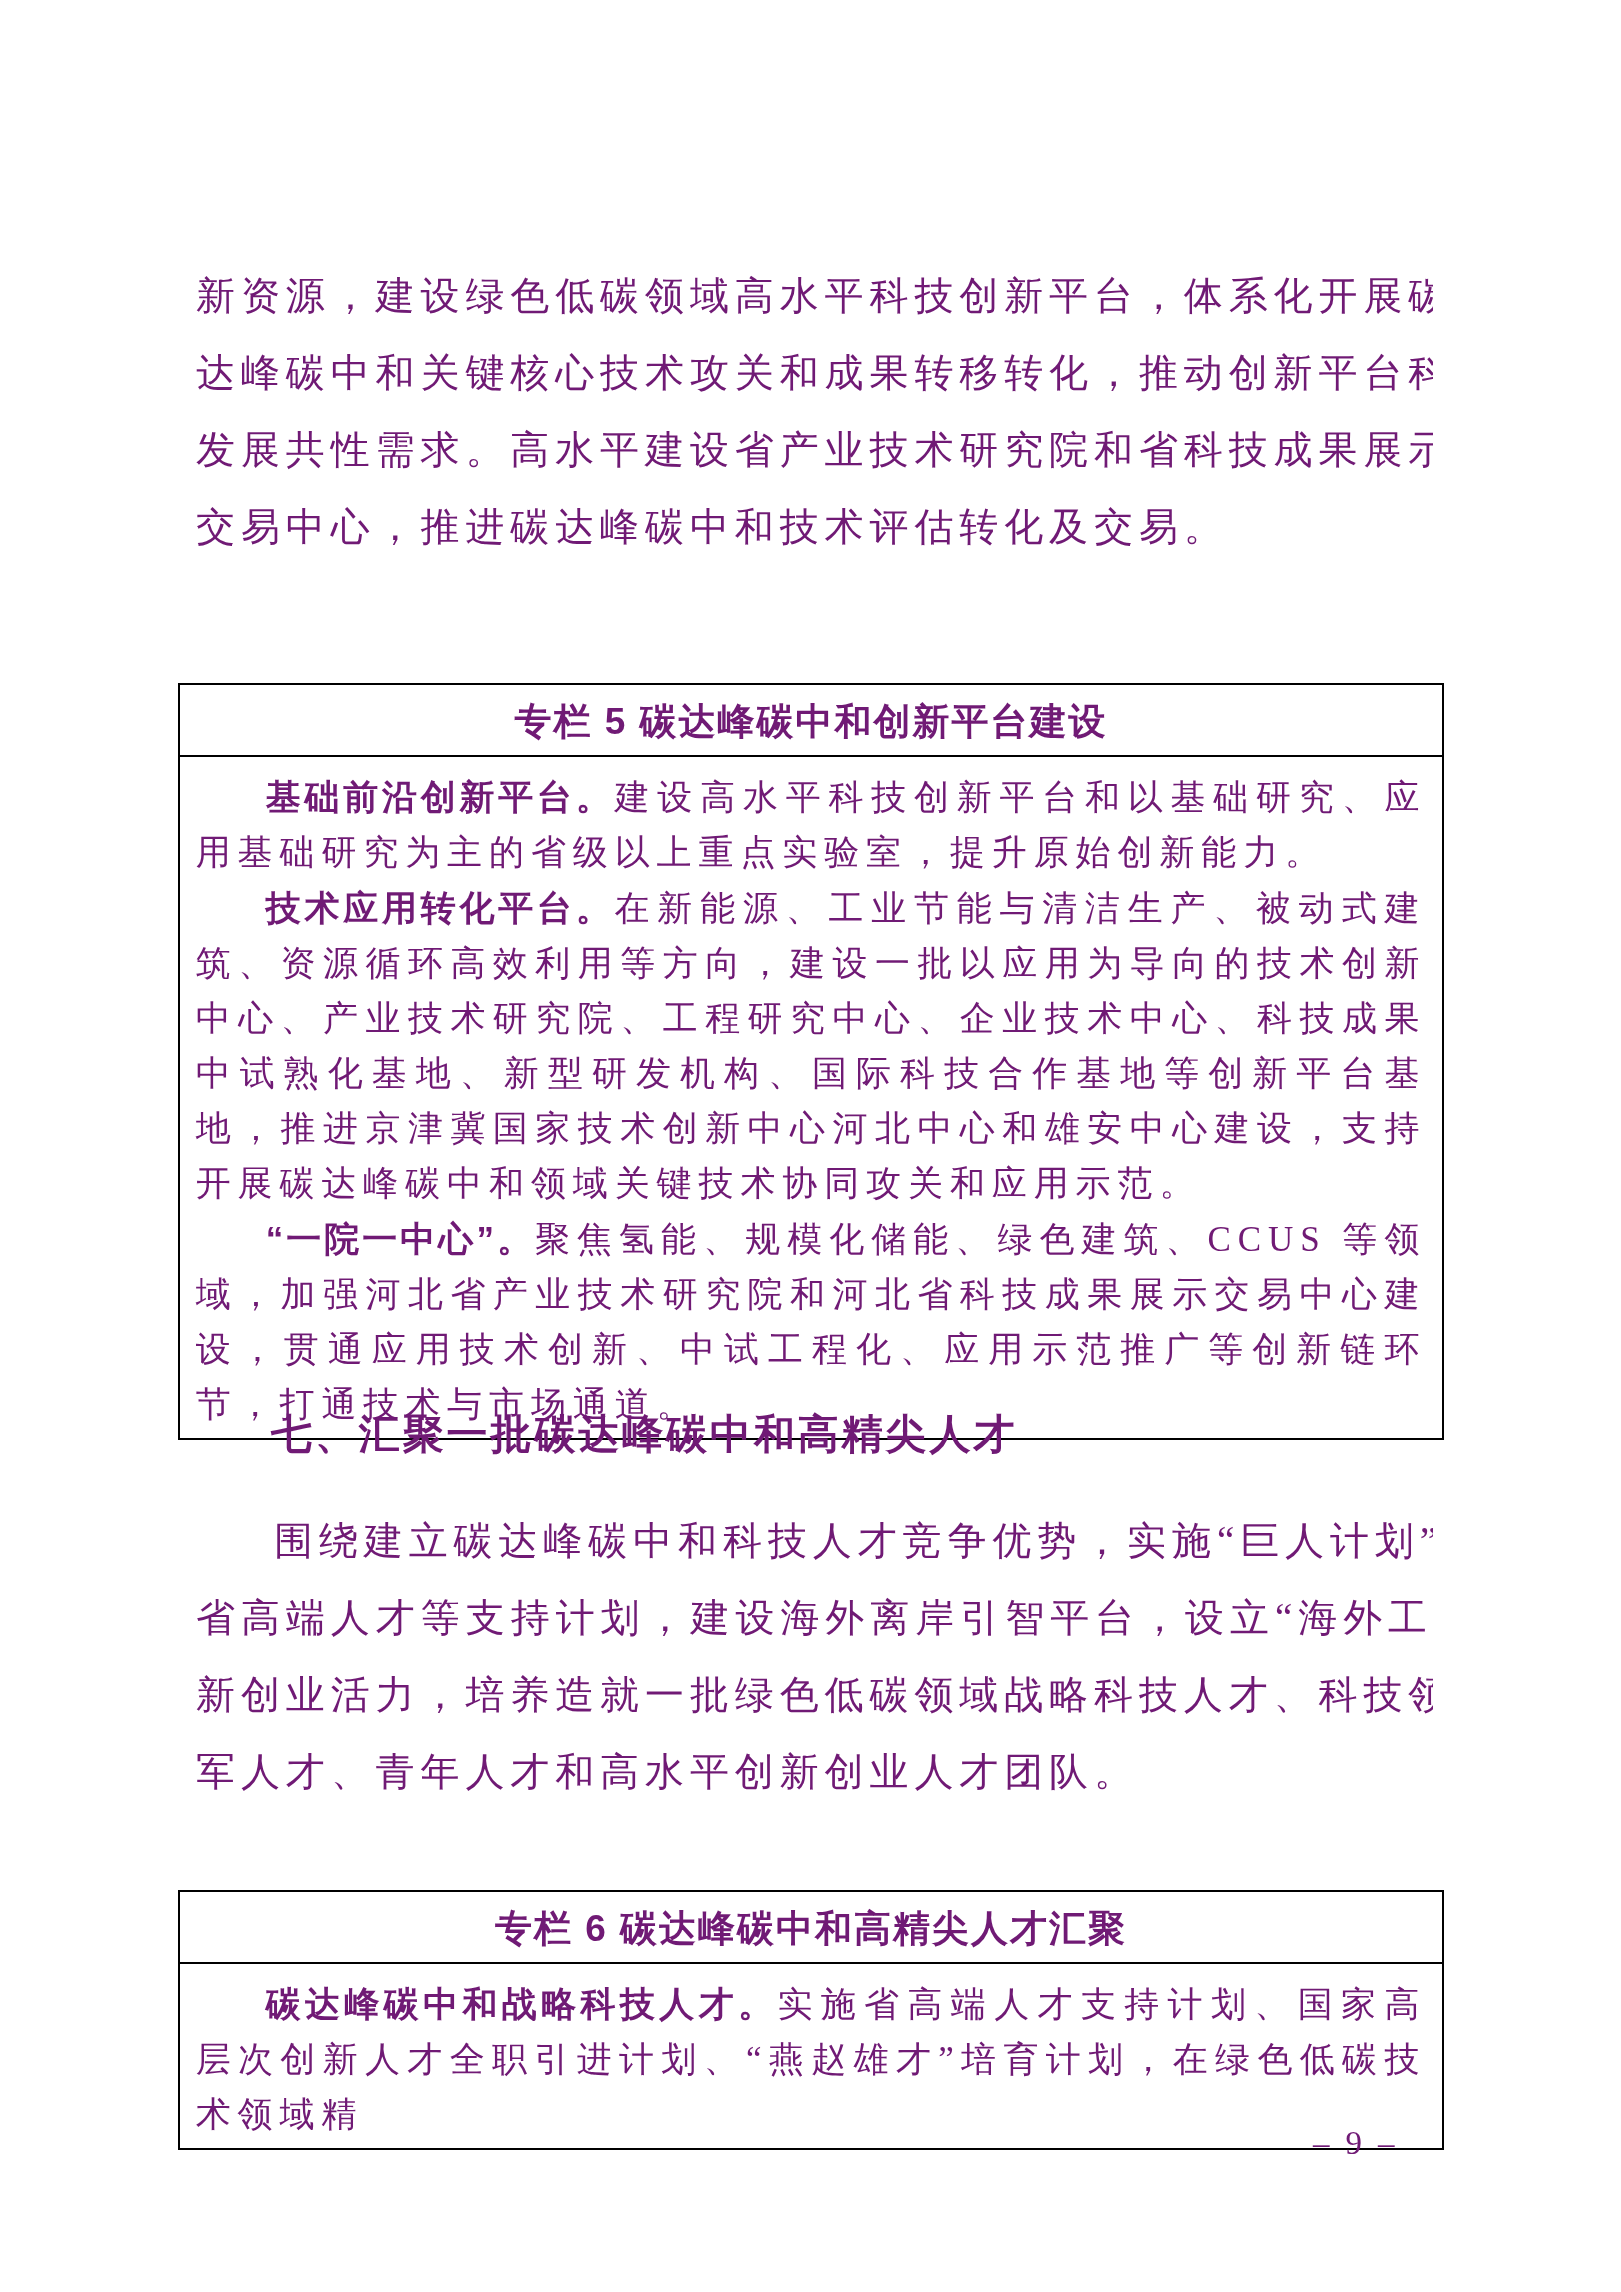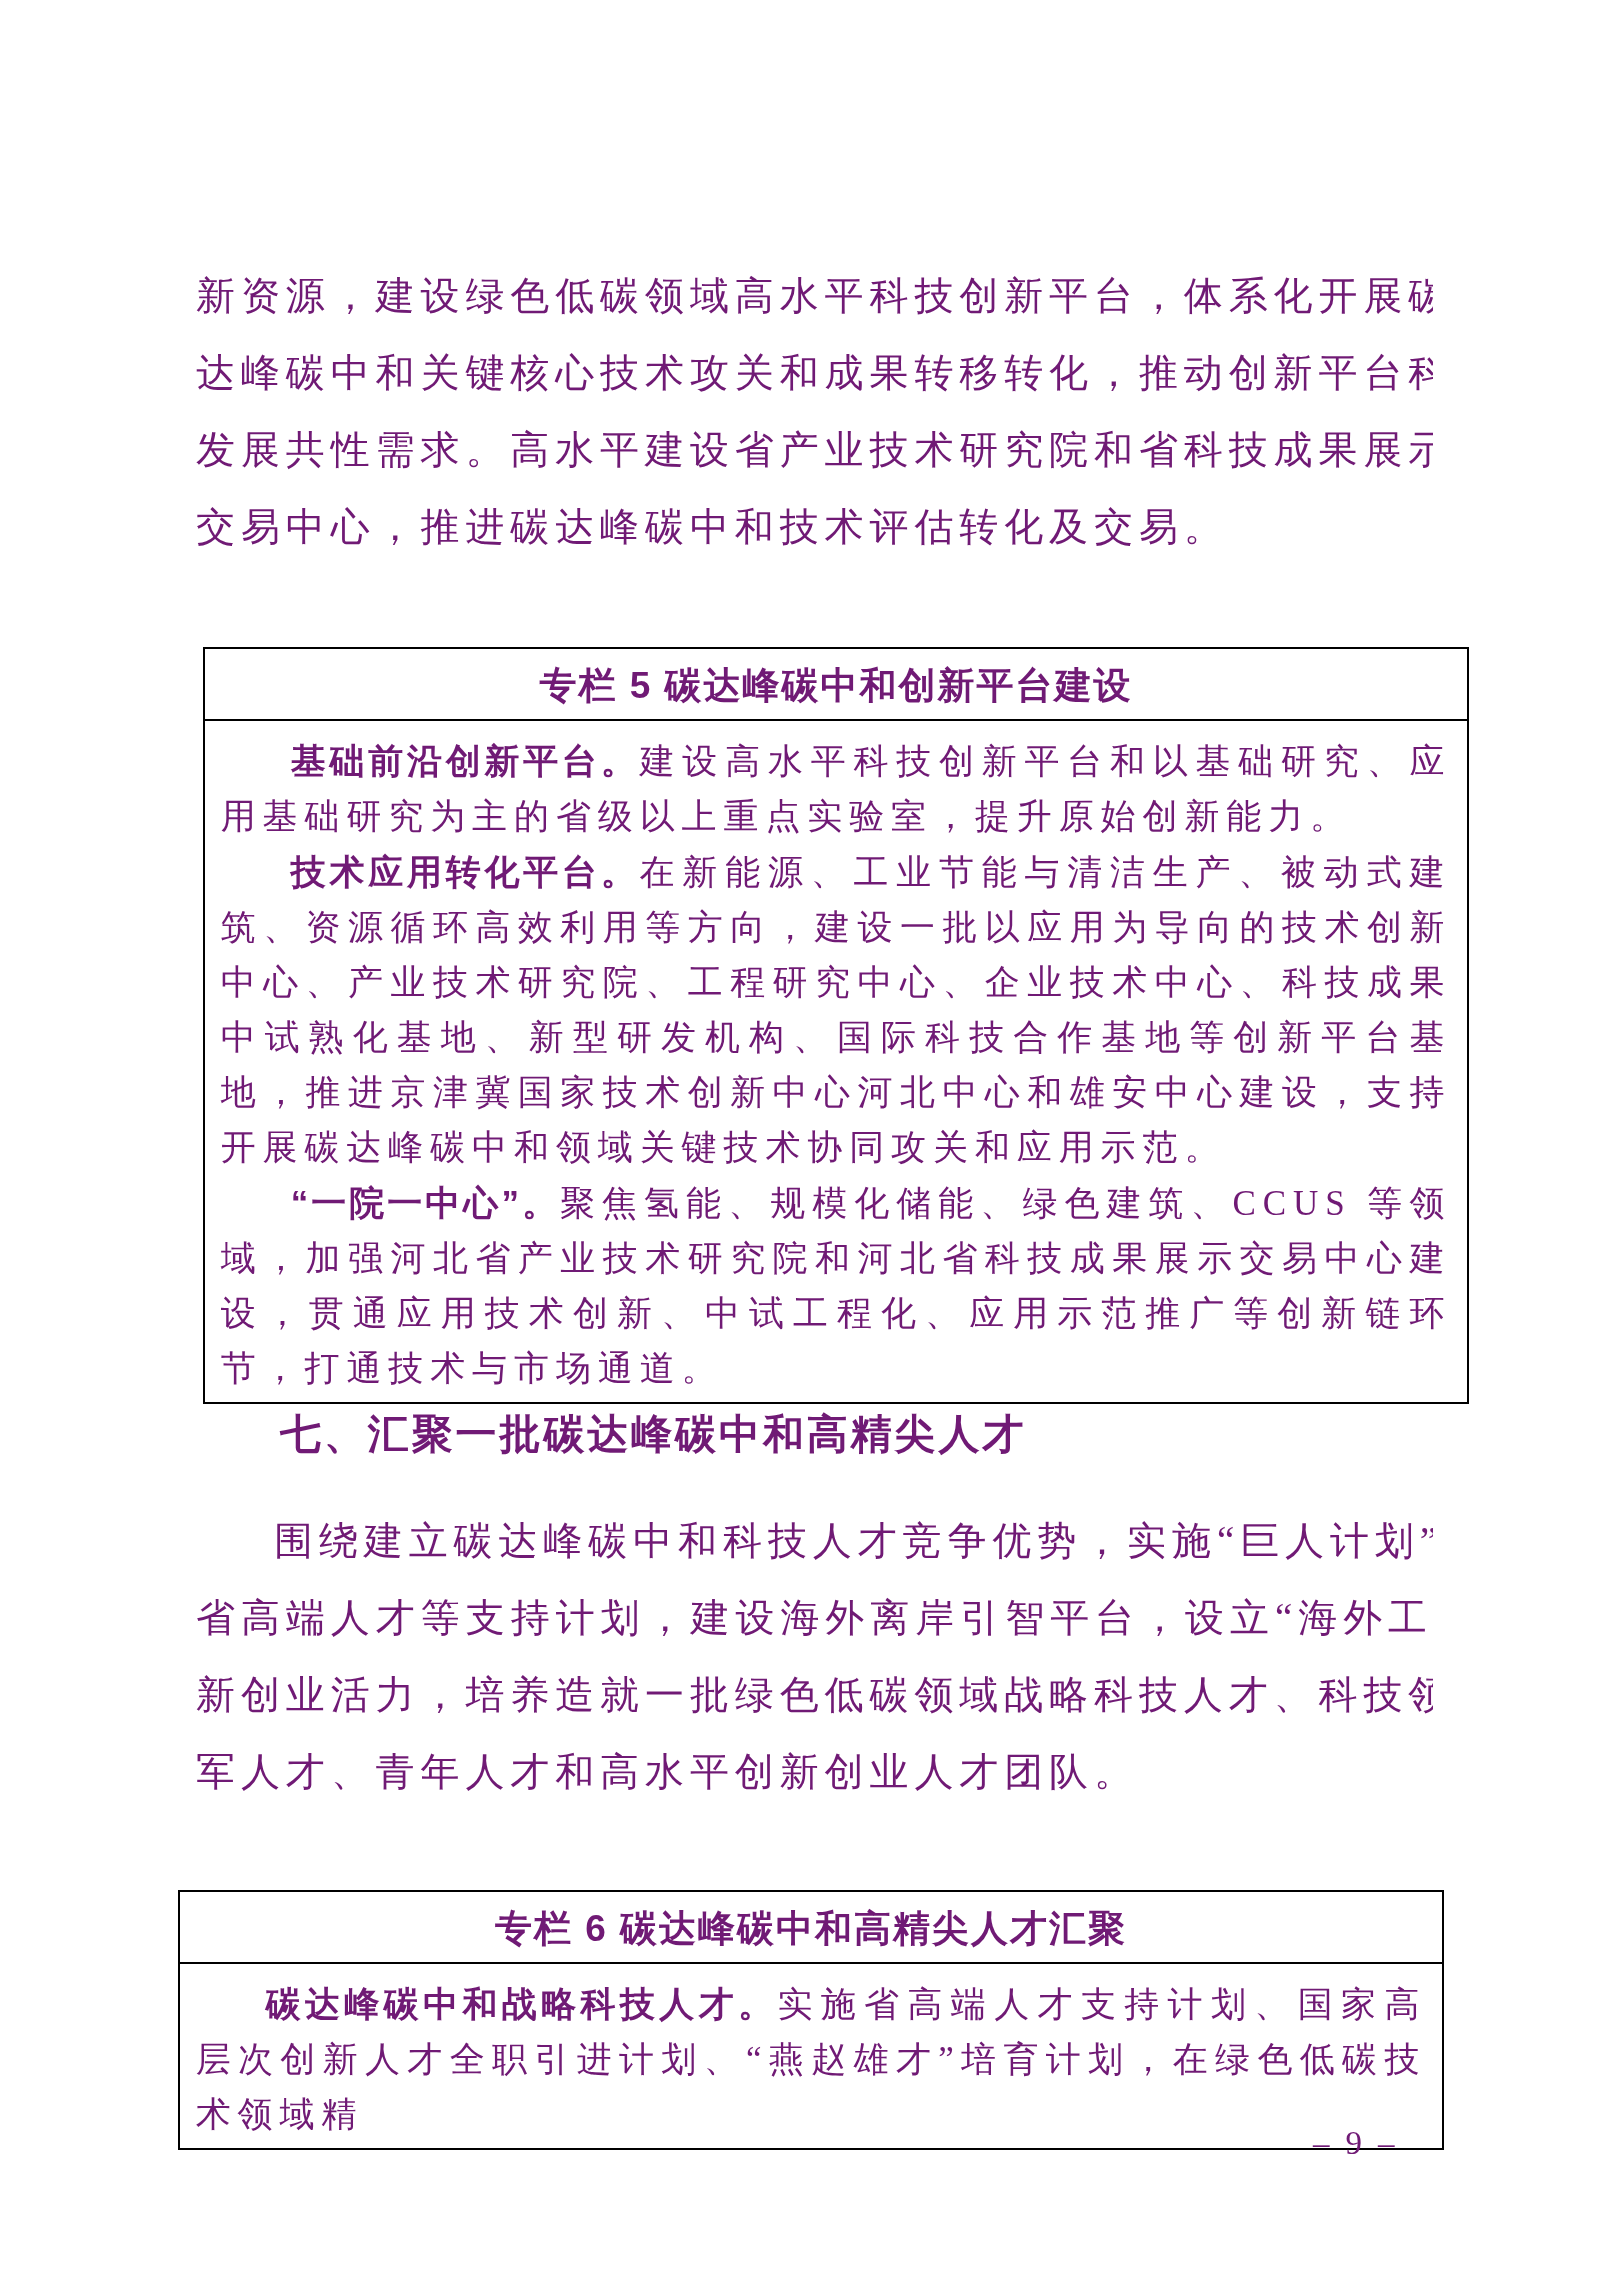--- a/index.html
+++ b/index.html
@@ -48,21 +48,21 @@
     letter-spacing:6.9px;
     text-align:justify;
     text-indent:2em;
   }
   .box-lead {
     font-family:Liberation Sans, sans-serif;
     font-weight:bold;
     letter-spacing:2.9px;
   }
   .section-heading {
-    position:absolute; left:198px; top:1407px; width:1237px;
+    position:absolute; left:189px; top:1407px; width:1237px;
     font-family:"Liberation Sans","DejaVu Sans",sans-serif;
     font-weight:bold;
     font-size:41px;
     letter-spacing:2.9px;
     text-indent:2em;
   }
   .page-number {
     position:absolute; left:1313px; top:2125px;
     font-size:33px;
     letter-spacing:3.9px;
@@ -74,21 +74,21 @@
 
 <div class="page">
 
   <div id="intro-paragraph" class="flow" style="top:257px;">
       <div class="tline">新资源，建设绿色低碳领域高水平科技创新平台，体系化开展碳</div>
       <div class="tline">达峰碳中和关键核心技术攻关和成果转移转化，推动创新平台科</div>
       <div class="tline">发展共性需求。高水平建设省产业技术研究院和省科技成果展示</div>
       <div class="tline tline-last">交易中心，推进碳达峰碳中和技术评估转化及交易。</div>
     </div>
 
-  <div class="cbox" style="top:647px;margin-left:25px;">
+  <div class="cbox" style="top:683px;">
     <div class="cbox-title">专栏 5 碳达峰碳中和创新平台建设</div>
     <div id="box5-body" class="cbox-body">
         <div class="box-para"><span class="box-lead">基础前沿创新平台。</span>建设高水平科技创新平台和以基础研究、应用基础研究为主的省级以上重点实验室，提升原始创新能力。</div>
         <div class="box-para"><span class="box-lead">技术应用转化平台。</span>在新能源、工业节能与清洁生产、被动式建筑、资源循环高效利用等方向，建设一批以应用为导向的技术创新中心、产业技术研究院、工程研究中心、企业技术中心、科技成果中试熟化基地、新型研发机构、国际科技合作基地等创新平台基地，推进京津冀国家技术创新中心河北中心和雄安中心建设，支持开展碳达峰碳中和领域关键技术协同攻关和应用示范。</div>
         <div class="box-para"><span class="box-lead">“一院一中心”。</span>聚焦氢能、规模化储能、绿色建筑、CCUS 等领域，加强河北省产业技术研究院和河北省科技成果展示交易中心建设，贯通应用技术创新、中试工程化、应用示范推广等创新链环节，打通技术与市场通道。</div>
       </div>
   </div>
 
   <div class="section-heading">七、汇聚一批碳达峰碳中和高精尖人才</div>
 

